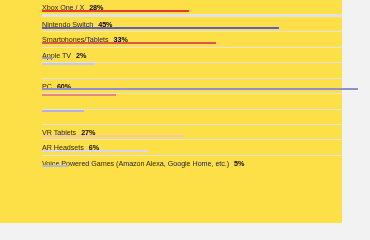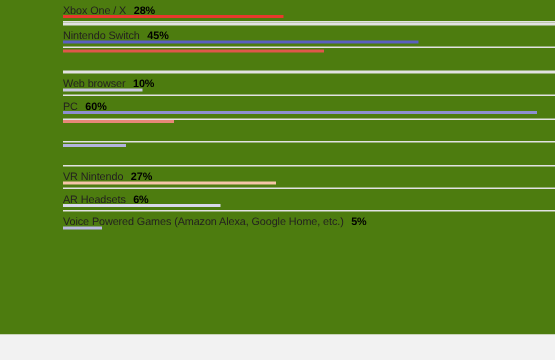--- a/index.html
+++ b/index.html
@@ -8,23 +8,23 @@
   }
   body {
     width: 370px;
     height: 223px;
     background: #f2f2f2;
     font-family: "Liberation Sans", sans-serif;
     overflow: hidden;
   }
   #chart {
     position: relative;
-    width: 370px;
+    width: 342px;
     height: 223px;
-    background: #4d7c0f;
+    background: #fde047;
     box-sizing: border-box;
   }
   .row {
     position: relative;
     height: 14.2px;
     padding-left: 42px;
     box-sizing: border-box;
   }
   .row-head {
     position: relative;
@@ -79,28 +79,34 @@
     <div class="divider" style="background: rgb(226, 226, 226); position: relative; left: 0px; margin-left: 42px;"></div>
     <div class="divider" style="background: rgb(226, 226, 226); position: relative; left: 0px; margin-left: 42px;"></div>
     <div class="row">
       <div class="row-head"><span class="cat-label">Nintendo Switch</span><span class="val-label">45%</span></div>
       <div class="track">
         <div class="bar" style="width: 237px; background: rgb(91, 95, 192);"></div>
       </div>
     </div>
     <div class="divider" style="background: rgb(226, 226, 226); position: relative; left: 0px; margin-left: 42px;"></div>
     <div class="row">
+      <div class="row-head"><span class="cat-label">Smartphones/Tablets</span><span class="val-label">33%</span></div>
       <div class="track">
         <div class="bar" style="width: 173.8px; background: rgb(224, 87, 74);"></div>
       </div>
     </div>
     <div class="divider" style="background: rgb(226, 226, 226); position: relative; left: 0px; margin-left: 42px;"></div>
+    <div class="row">
+      <div class="row-head"><span class="cat-label">Apple TV</span><span class="val-label">2%</span></div>
+      <div class="track">
+        <div class="bar" style="width: 10.5333px; background: rgb(154, 154, 212);"></div>
+      </div>
+    </div>
     <div class="divider" style="background: rgb(226, 226, 226); position: relative; left: 0px; margin-left: 42px;"></div>
     <div class="row">
-      <div class="row-head"><span class="cat-label">Web browser</span><span class="val-label">10%</span></div>
       <div class="track">
         <div class="bar" style="width: 52.6667px; background: rgb(200, 200, 224);"></div>
       </div>
     </div>
     <div class="divider" style="background: rgb(226, 226, 226); position: relative; left: 0px; margin-left: 42px;"></div>
     <div class="row">
       <div class="row-head"><span class="cat-label">PC</span><span class="val-label">60%</span></div>
       <div class="track">
         <div class="bar" style="width: 316px; background: rgb(141, 143, 209);"></div>
       </div>
@@ -112,21 +118,21 @@
       </div>
     </div>
     <div class="divider" style="background: rgb(226, 226, 226); position: relative; left: 0px; margin-left: 42px;"></div>
     <div class="row">
       <div class="track">
         <div class="bar" style="width: 42.1333px; background: rgb(179, 179, 222);"></div>
       </div>
     </div>
     <div class="divider" style="background: rgb(226, 226, 226); position: relative; left: 0px; margin-left: 42px;"></div>
     <div class="row">
-      <div class="row-head"><span class="cat-label">VR Nintendo</span><span class="val-label">27%</span></div>
+      <div class="row-head"><span class="cat-label">VR Tablets</span><span class="val-label">27%</span></div>
       <div class="track">
         <div class="bar" style="width: 142.2px; background: rgb(246, 198, 168);"></div>
       </div>
     </div>
     <div class="divider" style="background: rgb(226, 226, 226); position: relative; left: 0px; margin-left: 42px;"></div>
     <div class="row">
       <div class="row-head"><span class="cat-label">AR Headsets</span><span class="val-label">6%</span></div>
       <div class="track">
         <div class="bar" style="width: 105.333px; background: rgb(216, 216, 234);"></div>
       </div>

